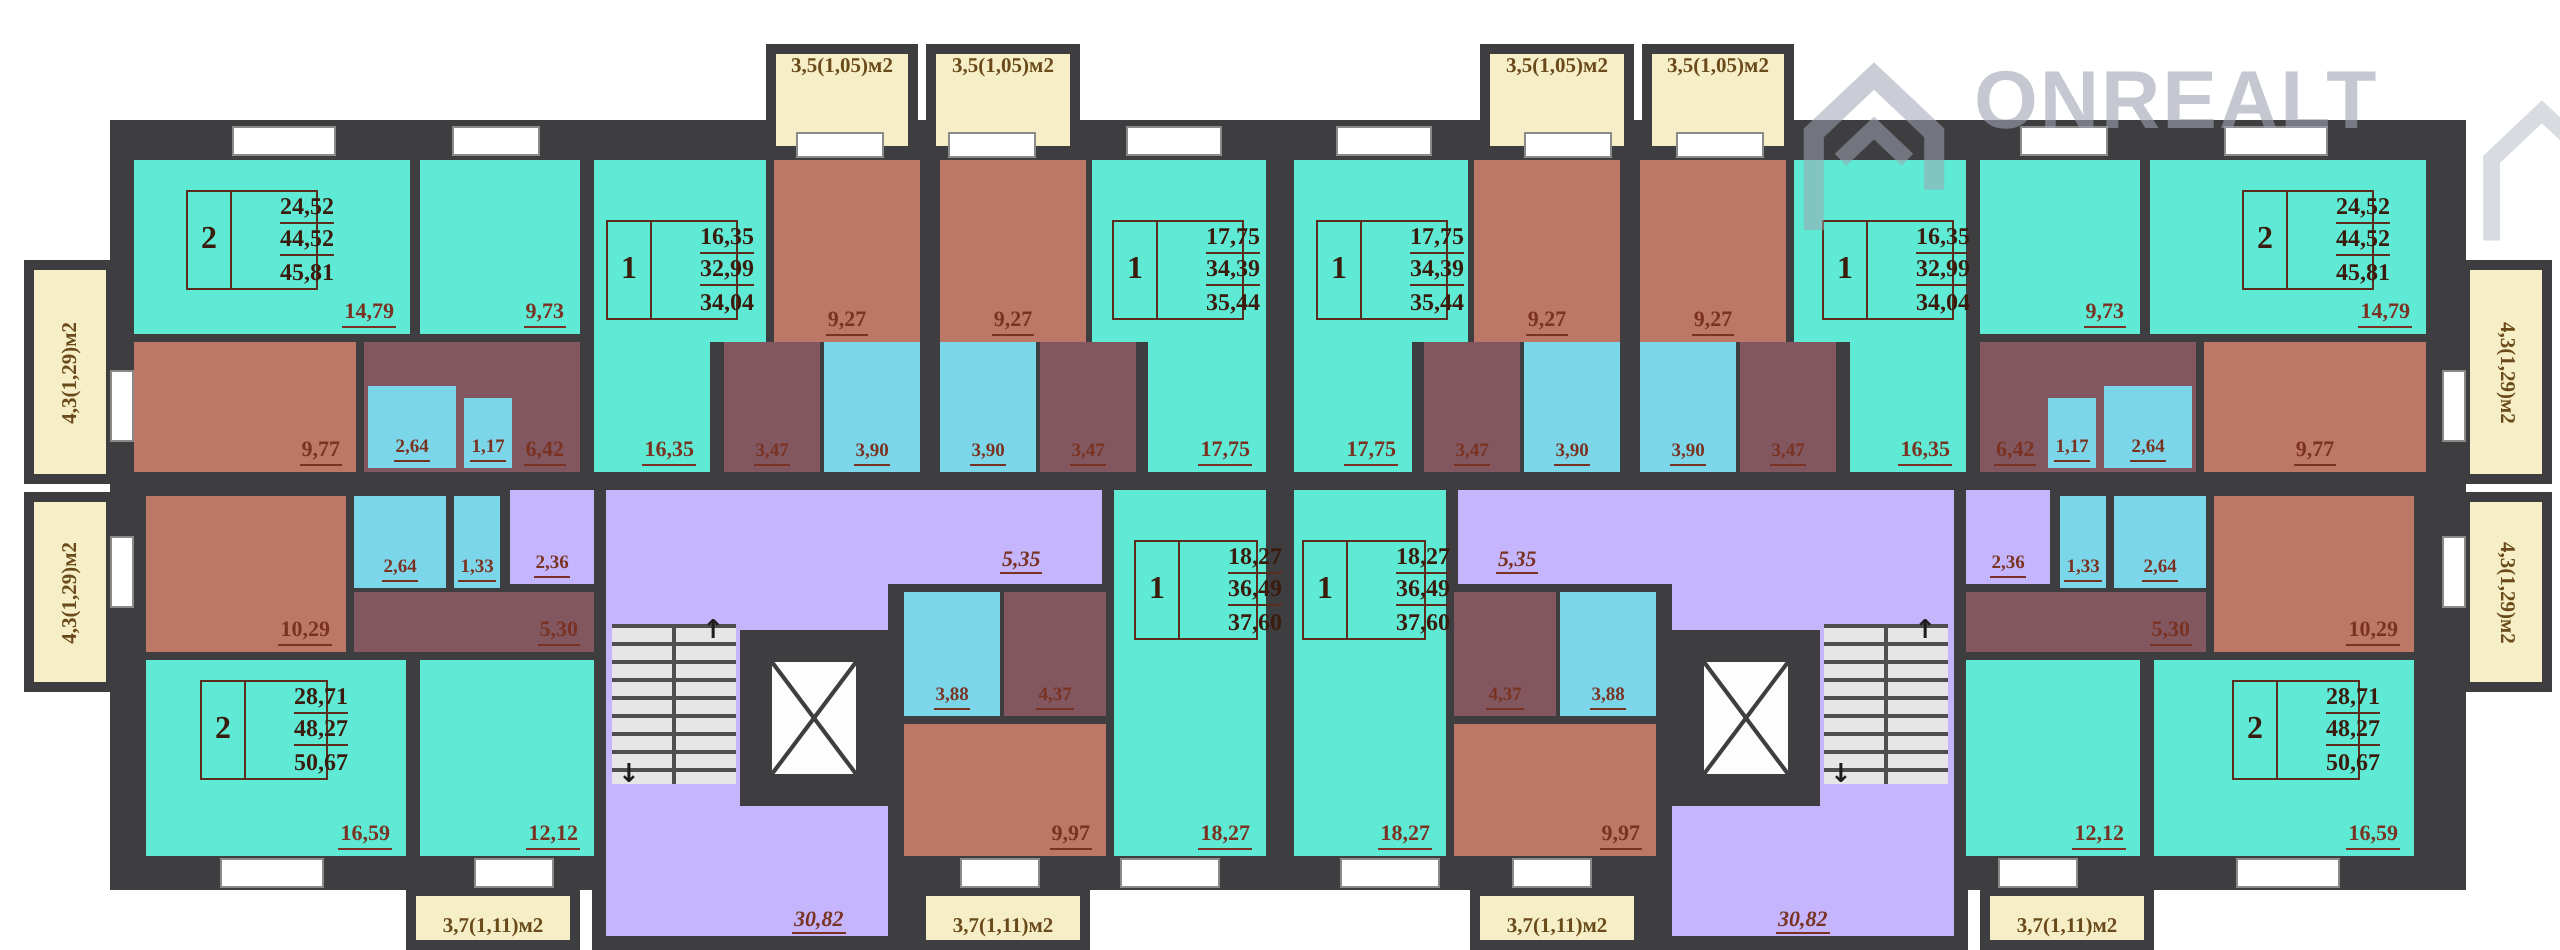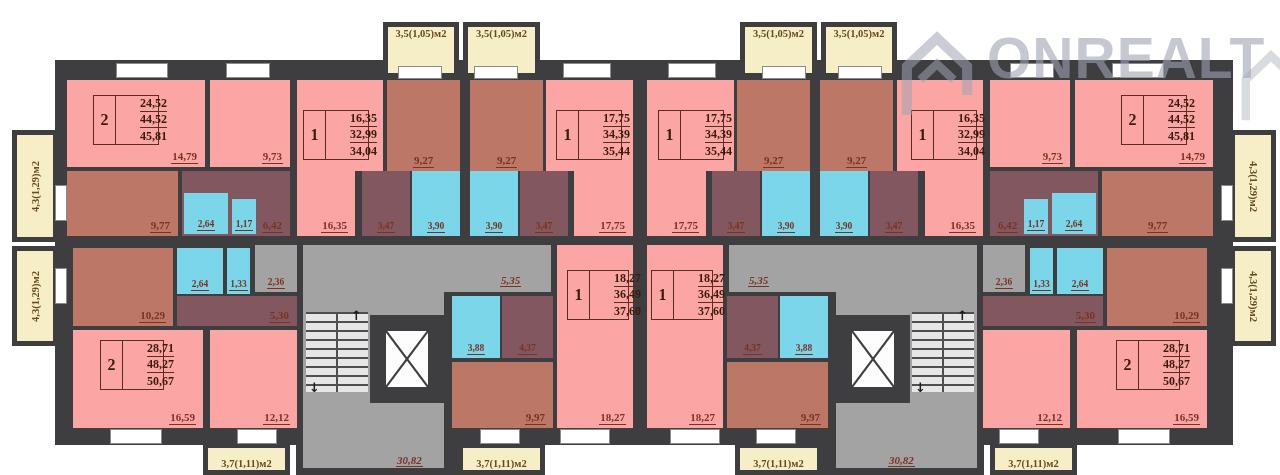--- a/index.html
+++ b/index.html
@@ -1,24 +1,24 @@
 <!DOCTYPE html>
 <html><head>
 <meta charset="utf-8">
 <style>
   html,body{margin:0;padding:0;background:#fff;}
   .plan{position:relative;width:1280px;height:475px;background:#ffffff;overflow:hidden;
         font-family:"Liberation Serif","DejaVu Serif",serif;}
   .wall{position:absolute;background:#3e3d3f;}
-  .gry{position:absolute;background:#a3a3a3;}
+  .gry{position:absolute;background:#c4b5fd;}
   .room{position:absolute;display:flex;align-items:flex-end;justify-content:flex-end;
         padding:0 7px 3px 0;box-sizing:border-box;}
   .room.ctr{justify-content:center;padding:0 0 3px 0;}
   .room.lft{justify-content:flex-start;padding:0 0 3px 7px;}
-  .tan{background:#fca5a5;} .red{background:#bd7767;} .mar{background:#83575f;} .cyn{background:#7bd6e9;}
+  .tan{background:#5eead4;} .red{background:#bd7767;} .mar{background:#83575f;} .cyn{background:#7bd6e9;}
   .lb{font-size:11px;font-weight:bold;color:#7a3322;border-bottom:1px solid #7a3322;
       line-height:1.15;white-space:nowrap;padding:0 1px;}
   .lb.sm{font-size:9.5px;}
   .flab{position:absolute;font-style:italic;}
   .balc{position:absolute;background:#f5eec6;border:5px solid #3e3d3f;box-sizing:border-box;
         display:flex;justify-content:center;}
   .balc.top{align-items:flex-start;}
   .balc.bot{align-items:flex-end;}
   .blb{font-size:10.5px;font-weight:bold;color:#6a4a1a;white-space:nowrap;padding:1px 2px;}
   .vwrap{align-items:center;}
@@ -35,21 +35,21 @@
   .stairs{position:absolute;background:#e6e6e6;
           background-image:repeating-linear-gradient(to bottom,#4f4f4f 0 2px,transparent 2px 9px);}
   .stairs .mid{position:absolute;left:49%;top:0;bottom:0;width:2px;background:#4f4f4f;}
   .arrow{position:absolute;font-family:"DejaVu Sans",sans-serif;font-size:13px;font-weight:bold;
          color:#1d1d1d;line-height:1;}
   .elev{position:absolute;background:#3e3d3f;}
   .car{position:absolute;background:#fdfdfd;border:2px solid #3e3d3f;box-sizing:border-box;}
   .car svg{display:block;width:100%;height:100%;}
   .wm{position:absolute;left:893px;top:22px;width:387px;height:112px;overflow:hidden;z-index:60;pointer-events:none;}
   .wm .brand{position:absolute;left:94px;top:8px;font-family:"Liberation Sans",sans-serif;
-             font-weight:bold;font-size:57px;line-height:1;letter-spacing:1px;color:rgba(158,164,178,0.60);}
+             font-weight:bold;font-size:41px;line-height:1;letter-spacing:1px;color:rgba(158,164,178,0.60);}
   .wm .sub{position:absolute;left:98px;top:66px;font-family:"Liberation Sans",sans-serif;
            font-weight:bold;font-size:17px;letter-spacing:10px;color:rgba(158,164,178,0.45);}
   .wm-house{position:absolute;left:2px;top:6px;}
   .wm-house2{position:absolute;left:1236px;top:46px;z-index:60;pointer-events:none;}
 </style>
 </head>
 <body>
 
 <div class="plan">
 

